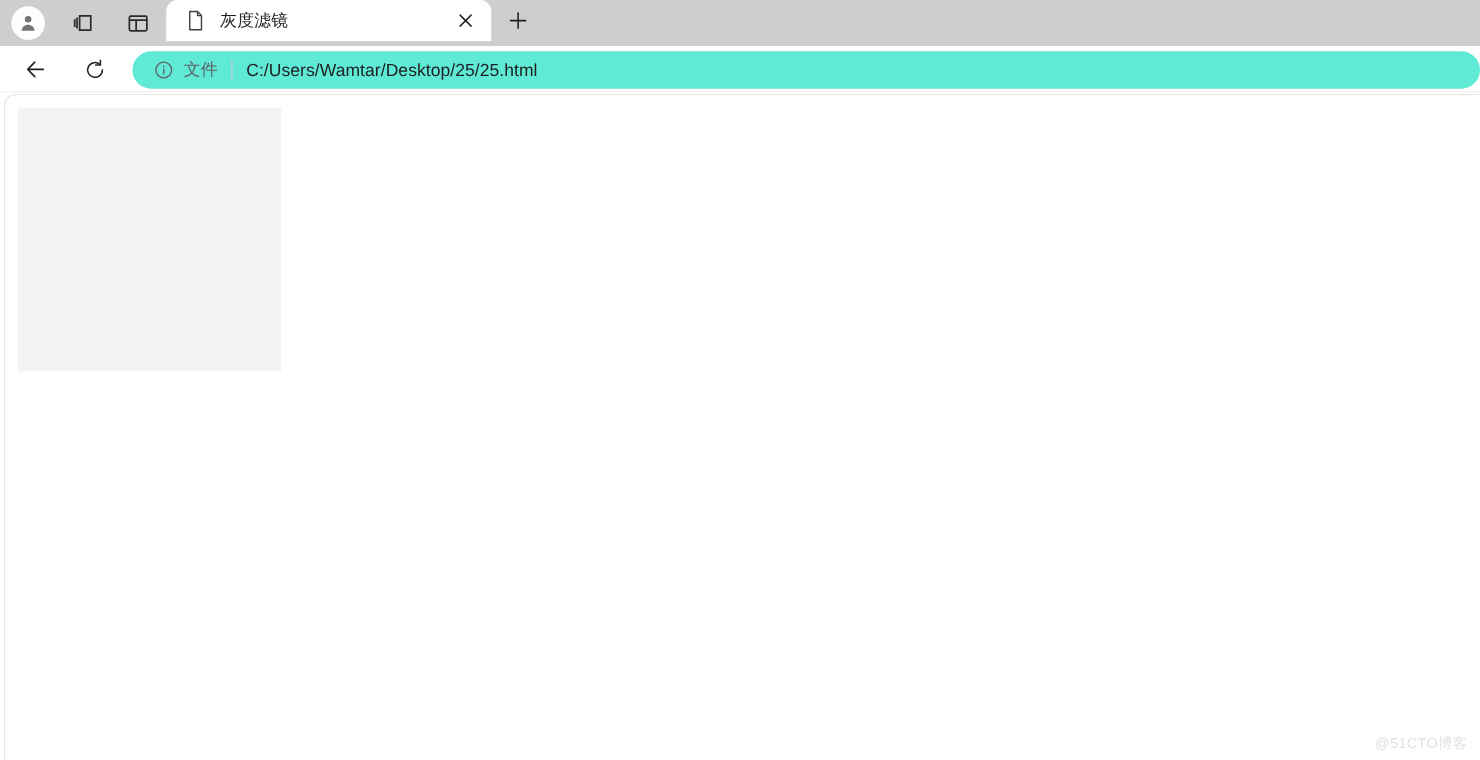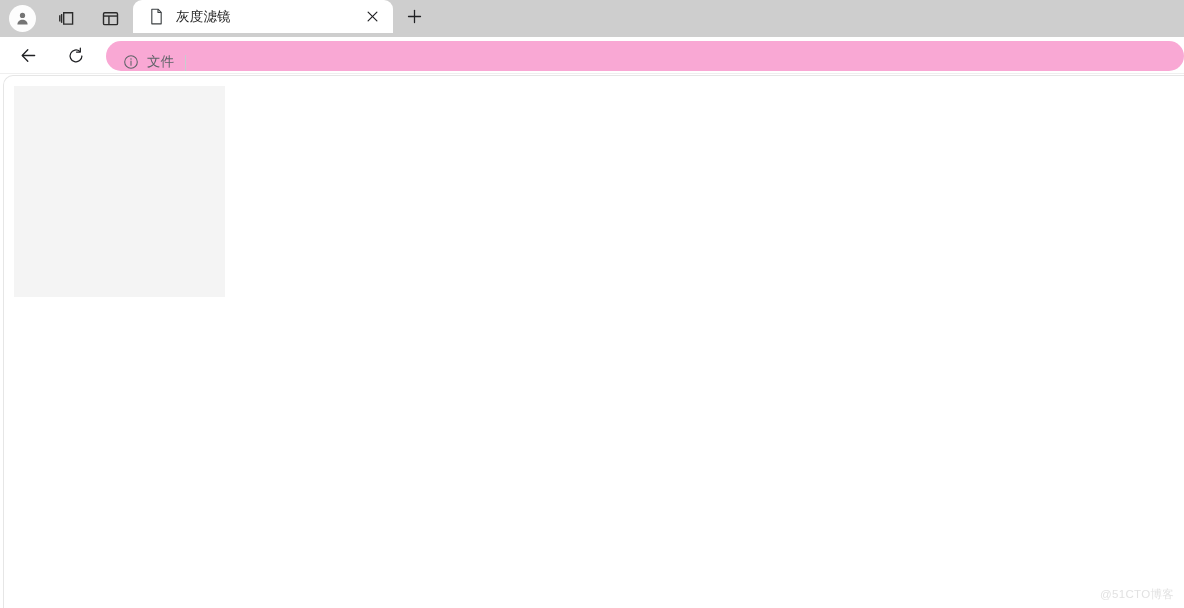--- a/index.html
+++ b/index.html
@@ -125,24 +125,24 @@
     justify-content: center;
     flex: 0 0 auto;
   }
   #back-button { margin-left: 10px; }
   #reload-button { margin-left: 12px; }
 
   #address-bar {
     margin-left: 12px;
     height: 30px;
     flex: 1 1 auto;
-    background: #f9a8d4;
+    background: #5eead4;
     border-radius: 15px;
     display: flex;
-    align-items: flex-end;
+    align-items: center;
     padding: 0 0 0 16px;
     box-sizing: border-box;
     overflow: hidden;
     margin-right: 0px;
   }
   #site-info-icon {
     width: 17px;
     height: 17px;
     display: flex;
     align-items: center;
@@ -294,20 +294,21 @@
     <div id="address-bar">
       <span id="site-info-icon">
         <svg width="16" height="16" viewBox="0 0 18 18" fill="none" stroke="#5f6368" stroke-width="1.2">
           <circle cx="9" cy="9" r="7.1"></circle>
           <path d="M9 8.0 V12.6" stroke-linecap="round"></path>
           <circle cx="9" cy="5.6" r="0.75" fill="#5f6368" stroke="none"></circle>
         </svg>
       </span>
       <span id="file-scheme-label">文件</span>
       <span id="url-divider"></span>
+      <span id="url-text" title="C:/Users/Wamtar/Desktop/25/25.html">C:/Users/Wamtar/Desktop/25/25.html</span>
     </div>
 
   </div>
 
   <div id="toolbar-separator"></div>
 
   <div id="page-viewport">
     <div id="grayscale-box" style="background: rgb(244, 244, 244); width: 211px; height: 211px;"></div>
   </div>
 

